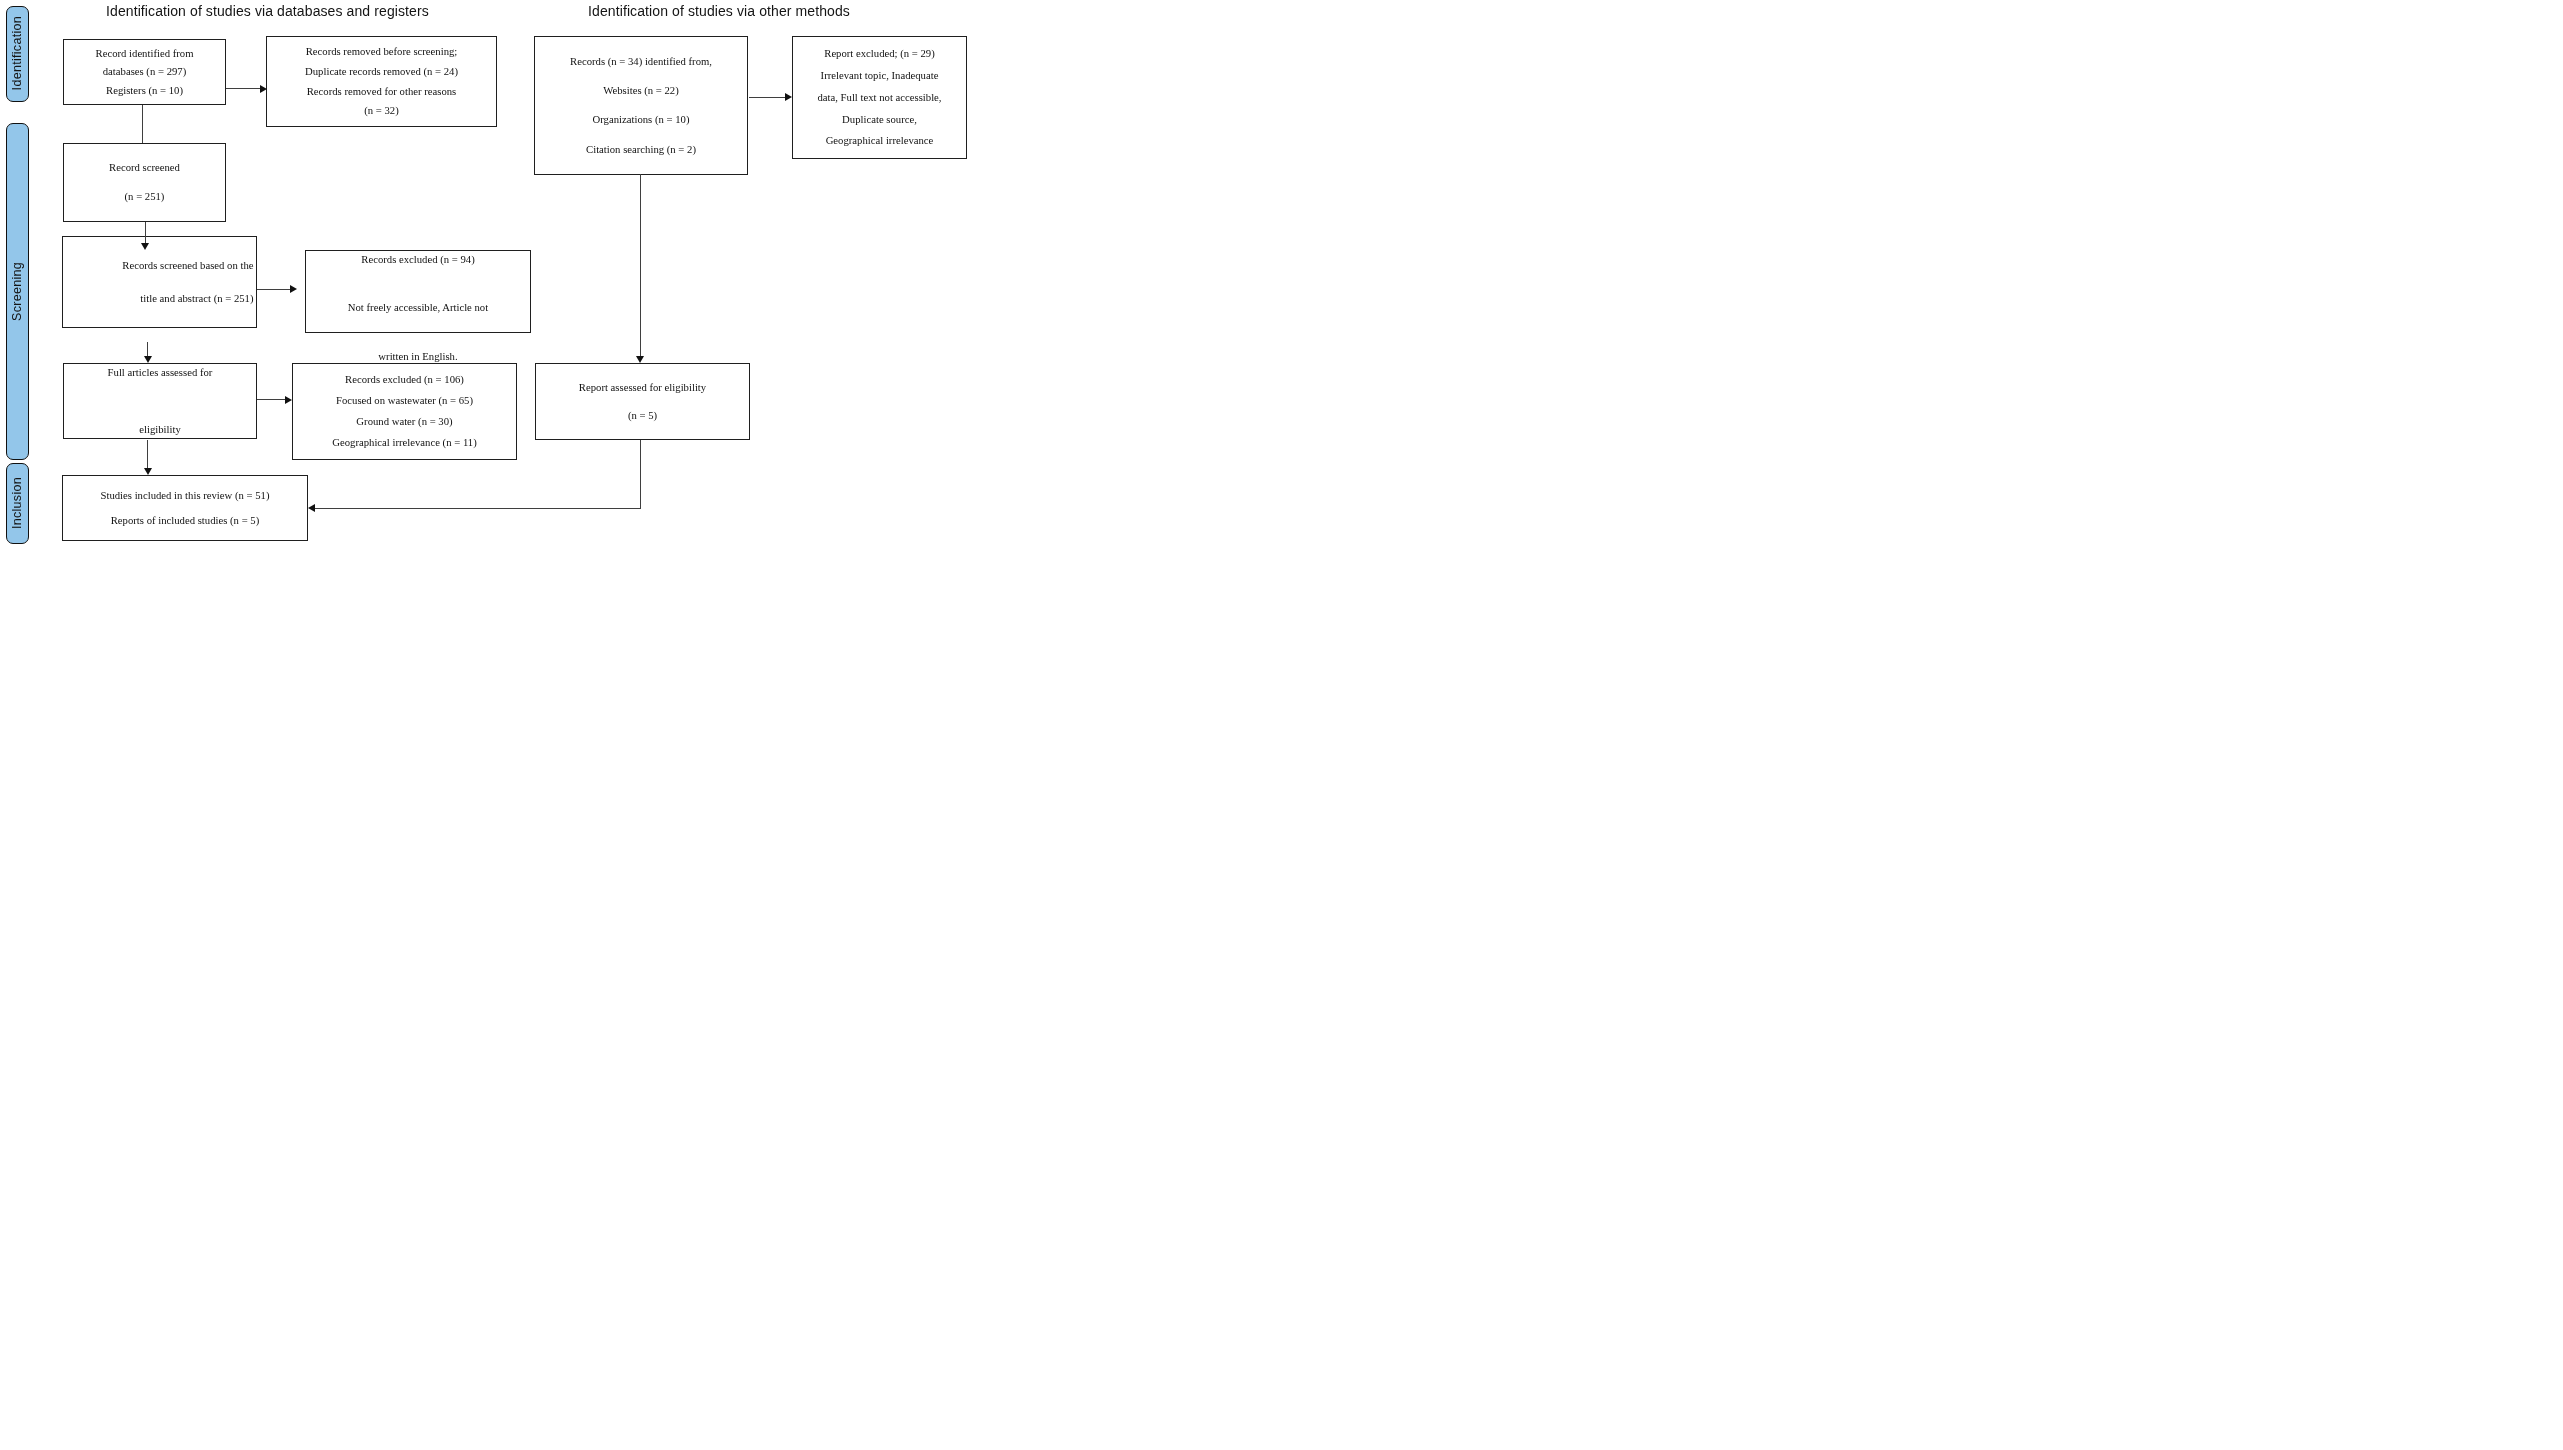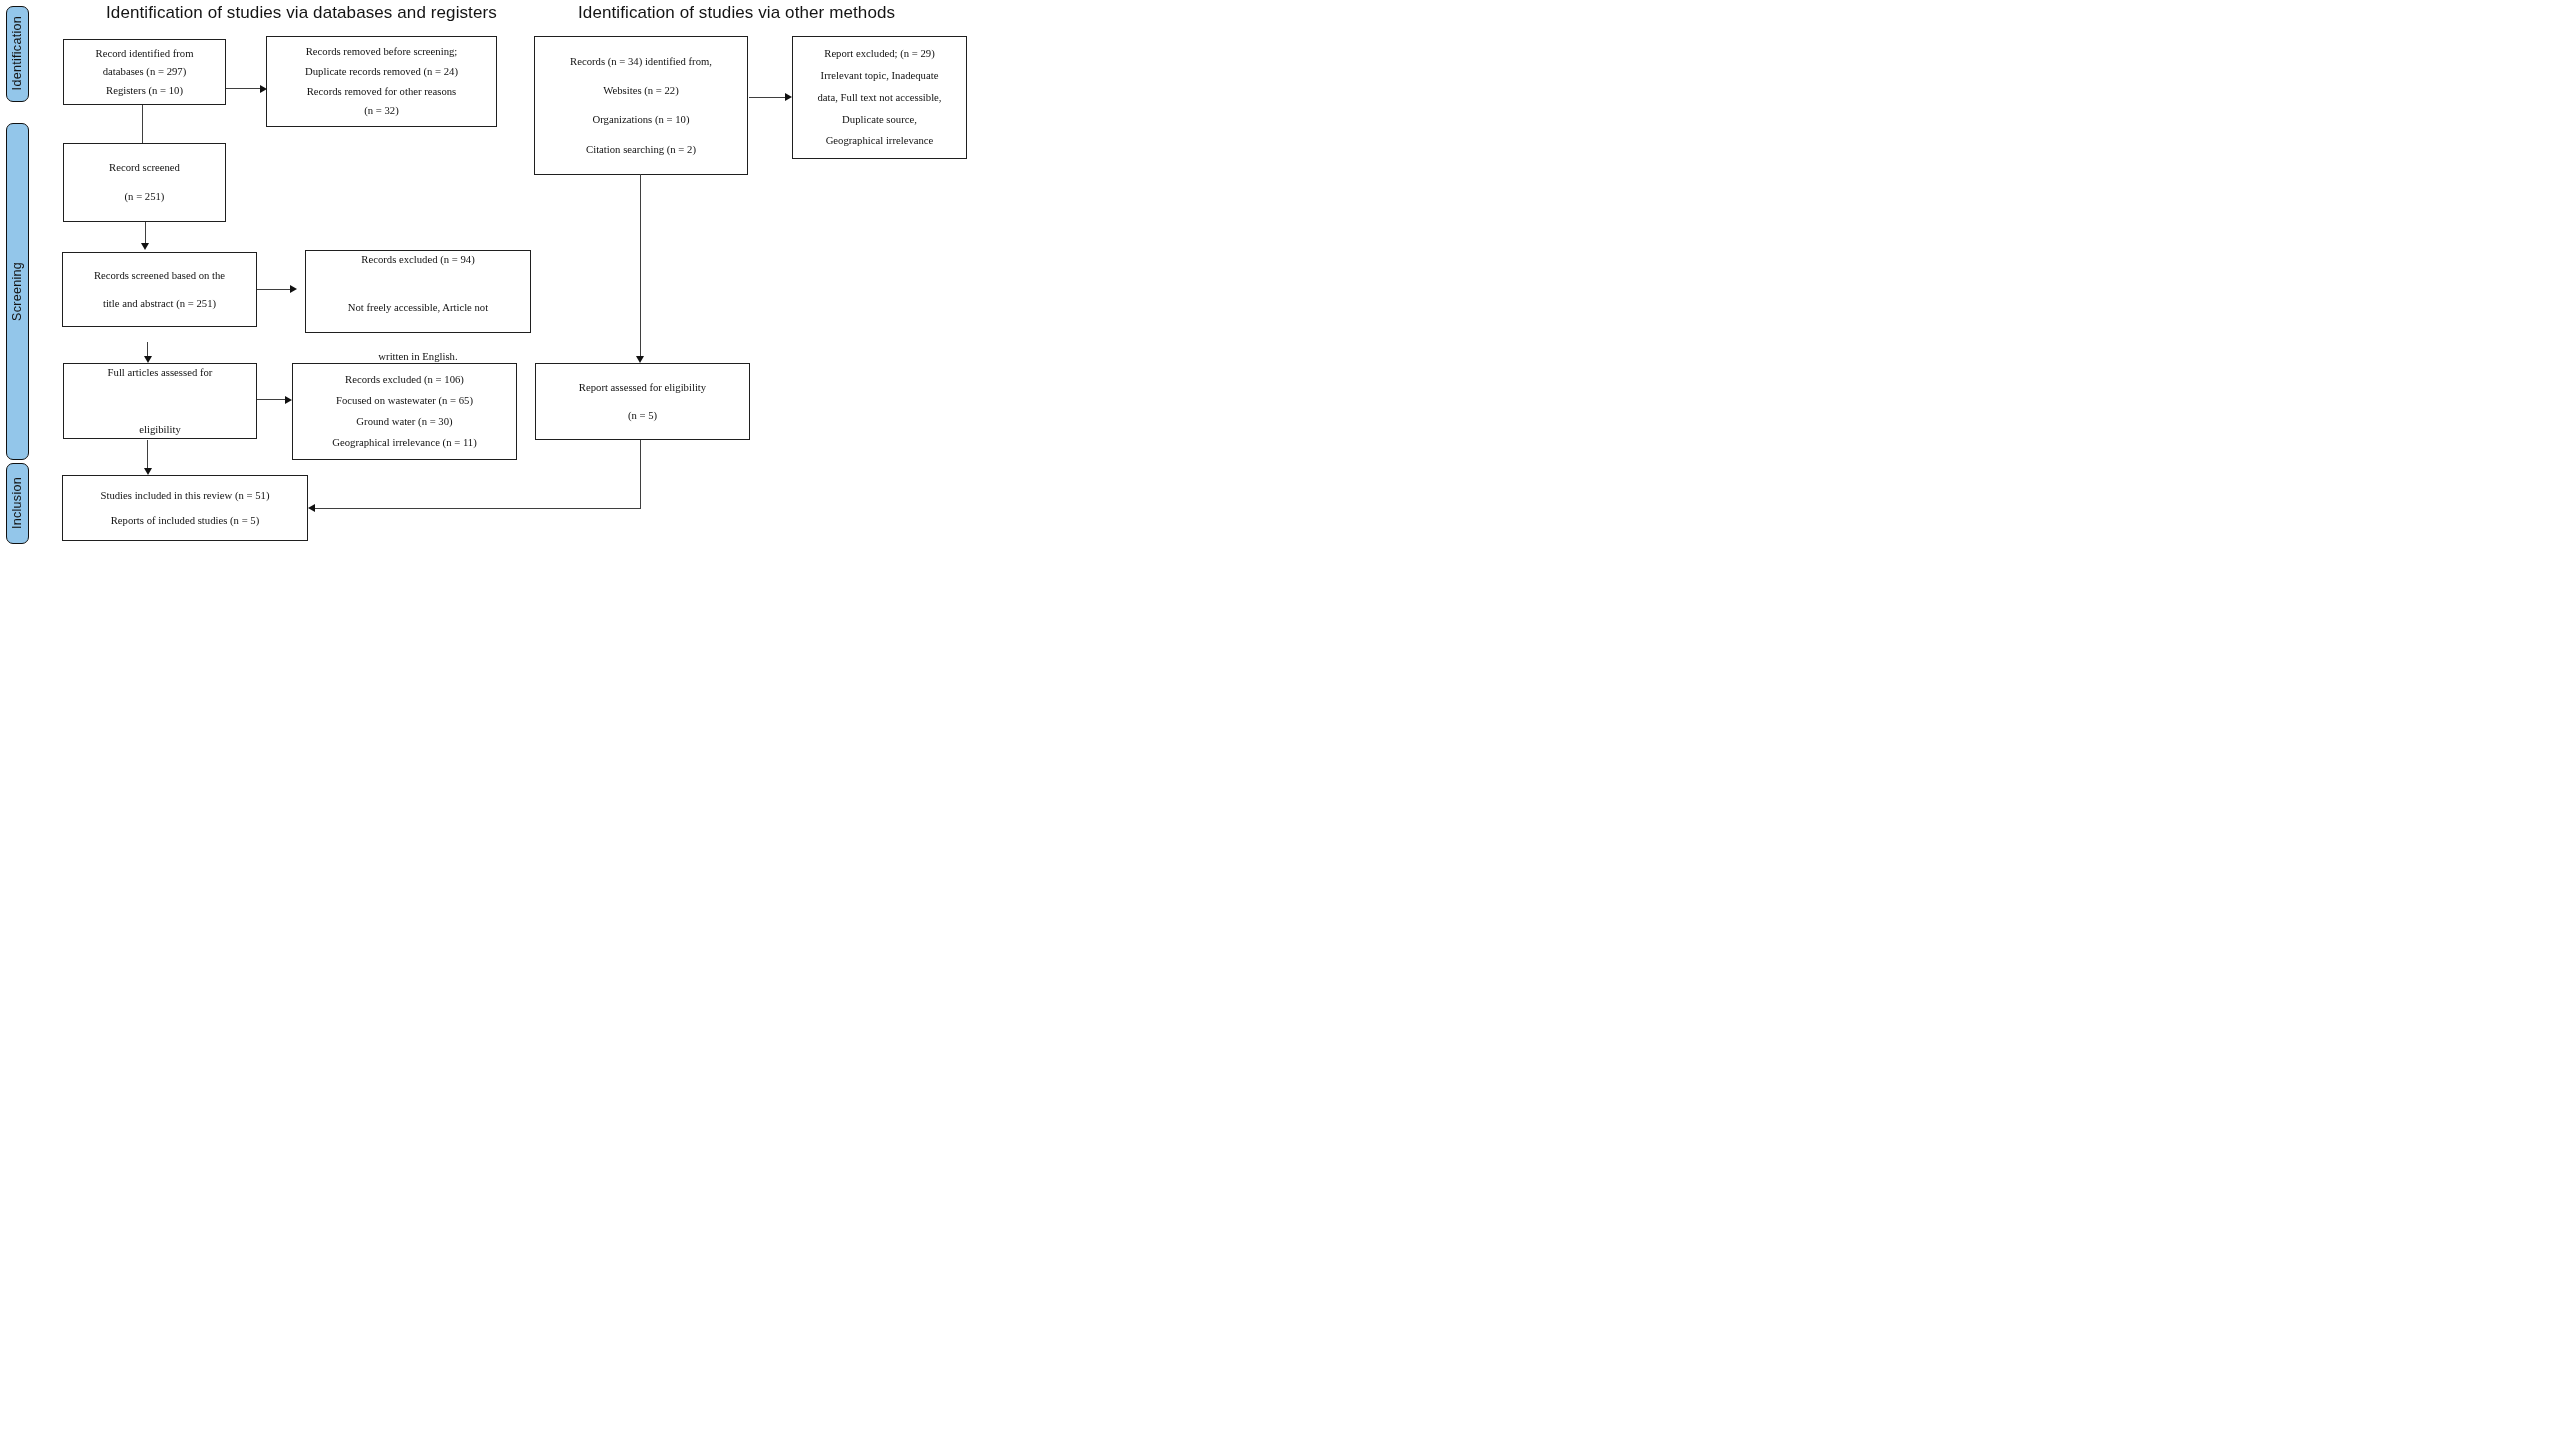--- a/index.html
+++ b/index.html
@@ -11,21 +11,21 @@
   }
   html,body{margin:0;padding:0;background:#ffffff;}
   #stage{
     position:relative;width:968px;height:547px;background:#ffffff;
     font-family:"Liberation Serif", serif;color:var(--text);
     overflow:hidden;
   }
   .col-title{
     position:absolute;top:3.1px;height:16.3px;
     font-family:"Liberation Sans", sans-serif;
-    font-size:17px;font-weight:500;color:#141414;
+    font-size:14px;font-weight:500;color:#141414;
     text-align:center;white-space:nowrap;letter-spacing:0.1px;
   }
   .sidebar{
     position:absolute;left:5.6px;width:23px;
     background:var(--sidebar-fill);
     border:1.3px solid var(--sidebar-border);
     border-radius:7px;box-sizing:border-box;
     display:flex;align-items:center;justify-content:center;
   }
   .sidebar span{
@@ -77,21 +77,21 @@
     <div class="bl">Duplicate records removed (n = 24)</div>
     <div class="bl">Records removed for other reasons</div>
     <div class="bl">(n = 32)</div>
   </div>
 
   <div class="box" style="left:63px;top:143px;width:163px;height:79px;">
     <div class="bl">Record screened</div>
     <div class="bl">(n = 251)</div>
   </div>
 
-  <div class="box" style="left:62px;top:252px;width:195px;height:75px;">
+  <div class="box" style="left:62px;top:236px;width:195px;height:92px;align-items:flex-end;">
     <div class="bl">Records screened based on the</div>
     <div class="bl">title and abstract (n = 251)</div>
   </div>
 
   <div class="box" style="left:305px;top:250px;width:226px;height:83px;gap:35px;">
     <div class="bl">Records excluded (n = 94)</div>
     <div class="bl">Not freely accessible, Article not</div>
     <div class="bl">written in English.</div>
   </div>
 

